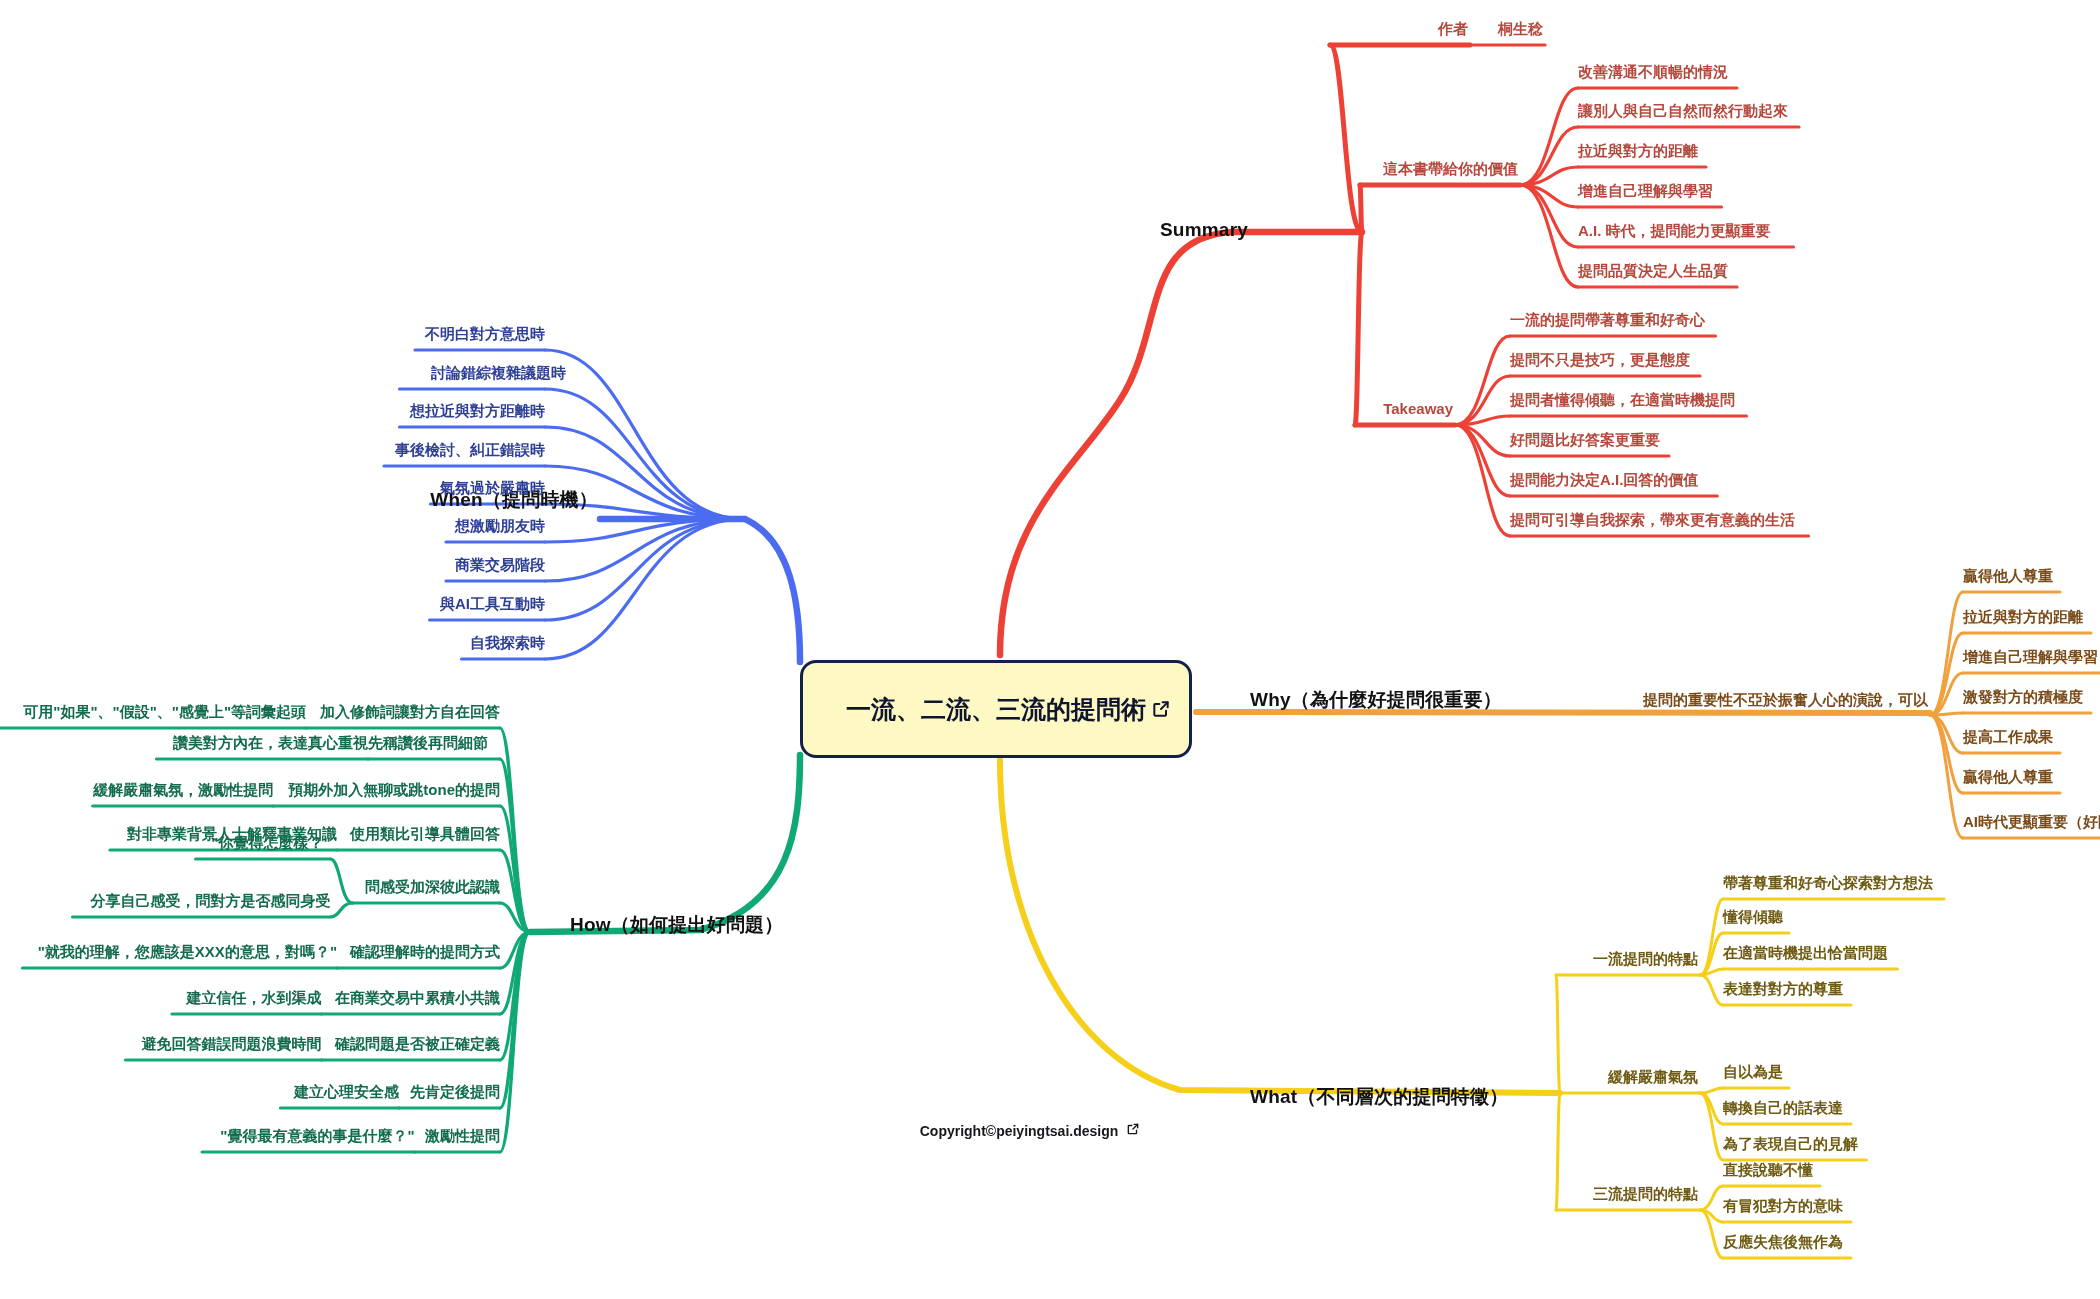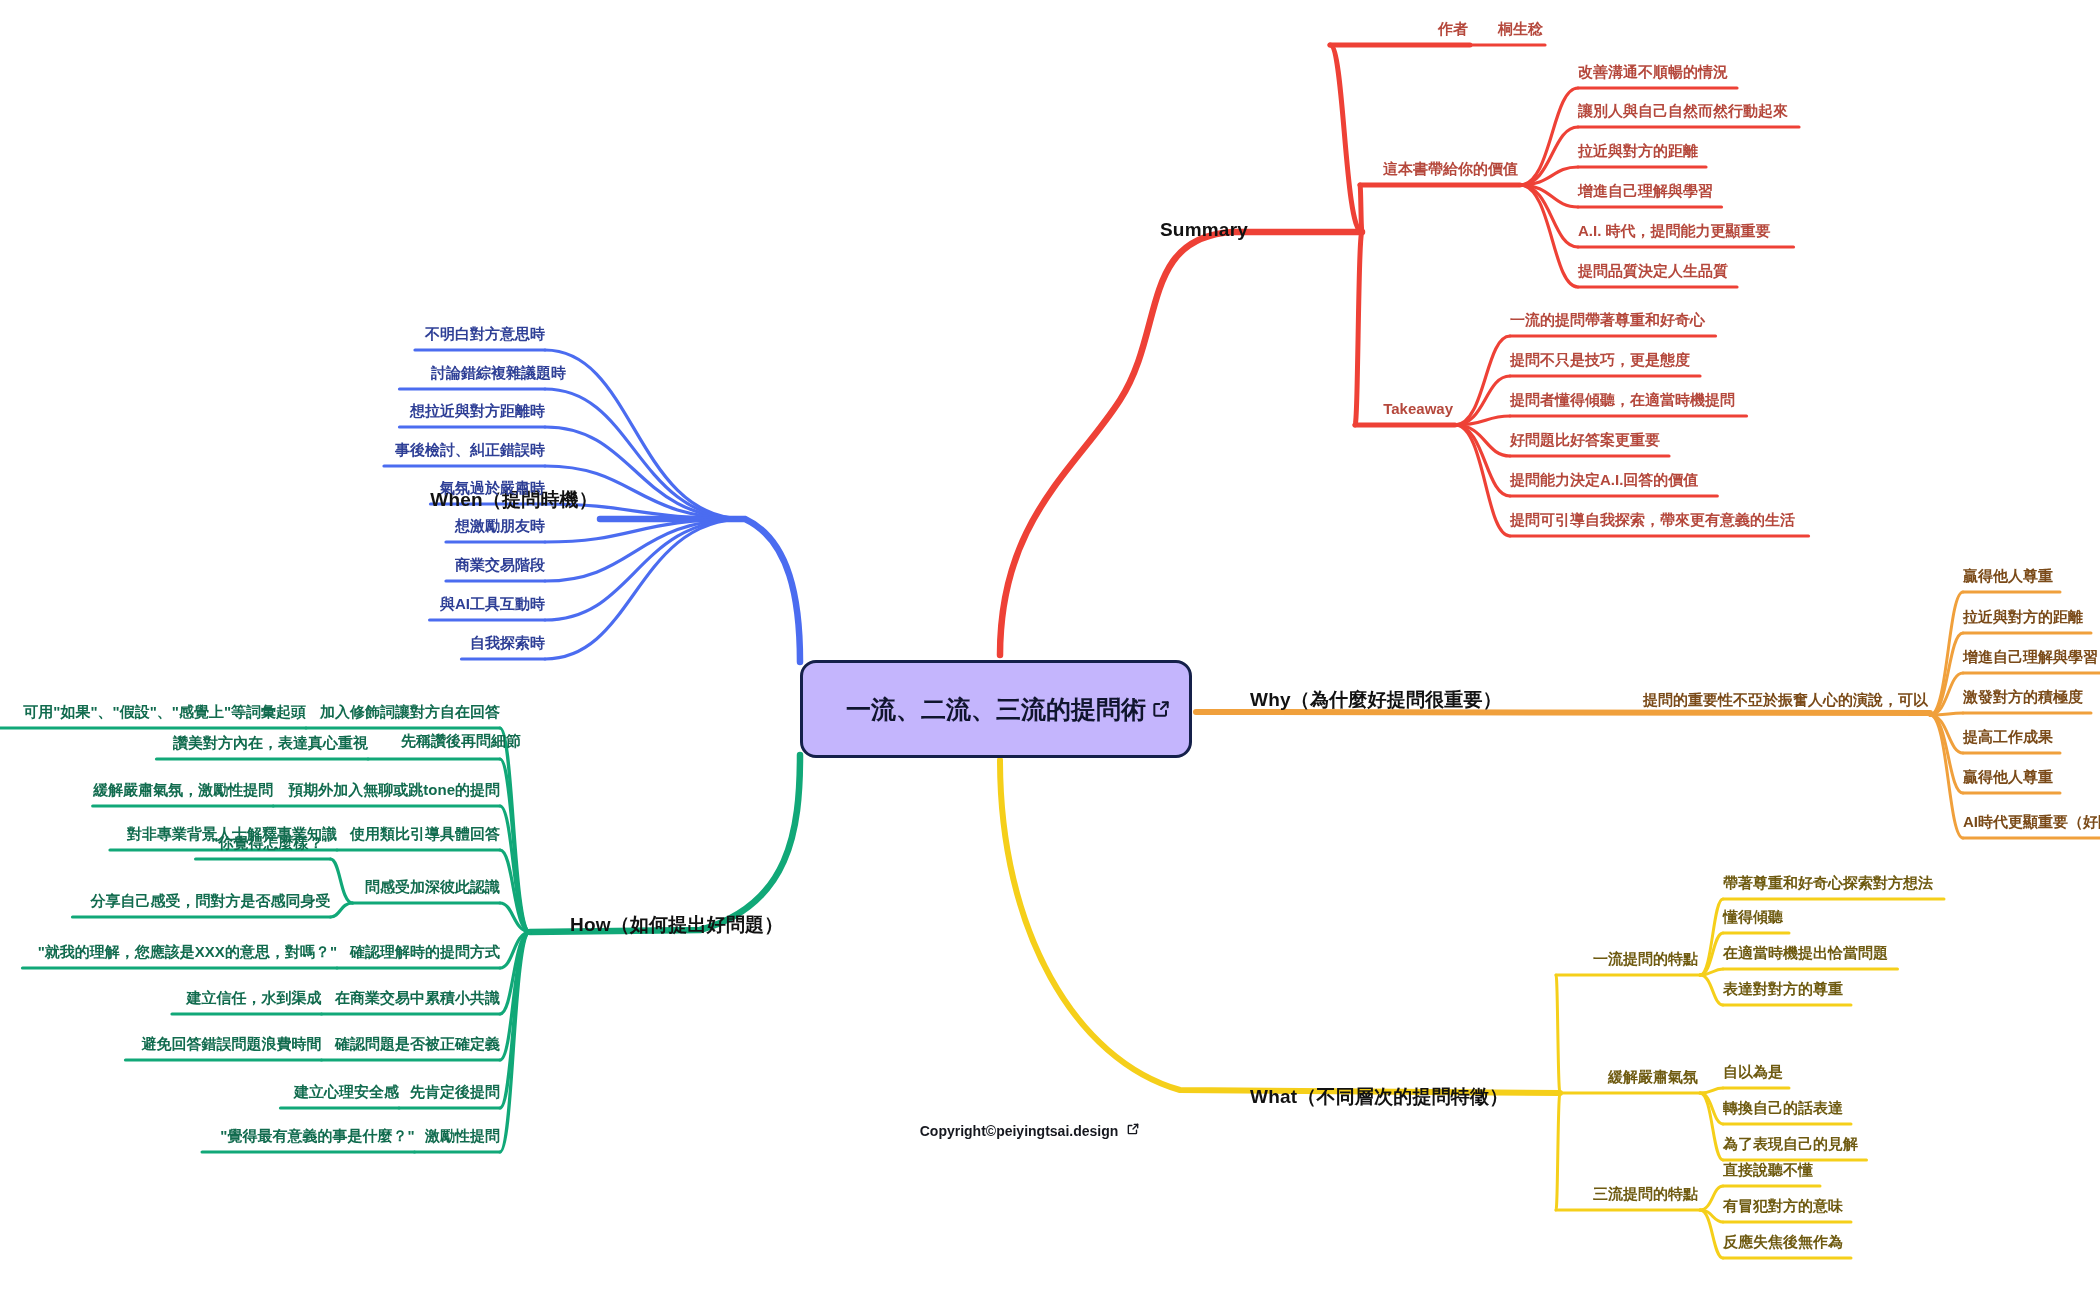--- a/index.html
+++ b/index.html
@@ -17,21 +17,21 @@
   .leaf{font-size:15px;font-weight:bold;}
 
   .c-red   {color:#b5483c;}
   .c-blue  {color:#2e3f96;}
   .c-green {color:#116b4e;}
   .c-orange{color:#7a4a18;}
   .c-yellow{color:#6e5a10;}
 
   
   #center{position:absolute;left:800px;top:660px;width:392px;height:98px;
-          border:3px solid #15204a;border-radius:16px;background:#c4b5fd;
+          border:3px solid #15204a;border-radius:16px;background:#fef9c3;
           display:flex;align-items:center;justify-content:center;box-sizing:border-box;}
   #center-text{font-size:25px;font-weight:bold;color:#10152e;text-align:center;
                line-height:1.3;width:300px;}
   #center-link{position:absolute;right:18px;top:50%;transform:translateY(-50%);
                width:20px;height:20px;color:#10152e;}
 
   
   #footer{position:absolute;left:930px;top:1110px;width:200px;text-align:center;}
   #logo-box{width:110px;height:100px;background:#f4f5f9;border-radius:4px;
             margin:0 auto;display:flex;flex-direction:column;align-items:center;
@@ -211,21 +211,21 @@
       <div class="lbl r leaf c-blue" style="left: 545px; top: 411px;">想拉近與對方距離時</div>
       <div class="lbl r leaf c-blue" style="left: 545px; top: 450px;">事後檢討、糾正錯誤時</div>
       <div class="lbl r leaf c-blue" style="left: 545px; top: 488px;">氣氛過於嚴肅時</div>
       <div class="lbl r leaf c-blue" style="left: 545px; top: 526px;">想激勵朋友時</div>
       <div class="lbl r leaf c-blue" style="left: 545px; top: 565px;">商業交易階段</div>
       <div class="lbl r leaf c-blue" style="left: 545px; top: 604px;">與AI工具互動時</div>
       <div class="lbl r leaf c-blue" style="left: 545px; top: 643px;">自我探索時</div>
       <div class="lbl l branch-title" style="left: 570px; top: 925px;">How（如何提出好問題）</div>
       <div class="lbl r mid c-green" style="left: 500px; top: 712px;">加入修飾詞讓對方自在回答</div>
       <div class="lbl r leaf c-green" style="left: 306px; top: 712px;">可用"如果"、"假設"、"感覺上"等詞彙起頭</div>
-      <div class="lbl r mid c-green" style="left: 521px; top: 743px; font-family: Liberation Mono, monospace;">先稱讚後再問細節</div>
+      <div class="lbl r mid c-green" style="left: 488px; top: 743px;">先稱讚後再問細節</div>
       <div class="lbl r leaf c-green" style="left: 368px; top: 743px;">讚美對方內在，表達真心重視</div>
       <div class="lbl r mid c-green" style="left: 500px; top: 790px;">預期外加入無聊或跳tone的提問</div>
       <div class="lbl r leaf c-green" style="left: 273.2px; top: 790px;">緩解嚴肅氣氛，激勵性提問</div>
       <div class="lbl r mid c-green" style="left: 500px; top: 834px;">使用類比引導具體回答</div>
       <div class="lbl r leaf c-green" style="left: 337px; top: 834px;">對非專業背景人士解釋專業知識</div>
       <div class="lbl r mid c-green" style="left: 500px; top: 887px;">問感受加深彼此認識</div>
       <div class="lbl r leaf c-green" style="left: 330.5px; top: 843px;">"你覺得怎麼樣？"</div>
       <div class="lbl r leaf c-green" style="left: 330.5px; top: 901px;">分享自己感受，問對方是否感同身受</div>
       <div class="lbl r mid c-green" style="left: 500px; top: 952px;">確認理解時的提問方式</div>
       <div class="lbl r leaf c-green" style="left: 337px; top: 952px;">"就我的理解，您應該是XXX的意思，對嗎？"</div>

